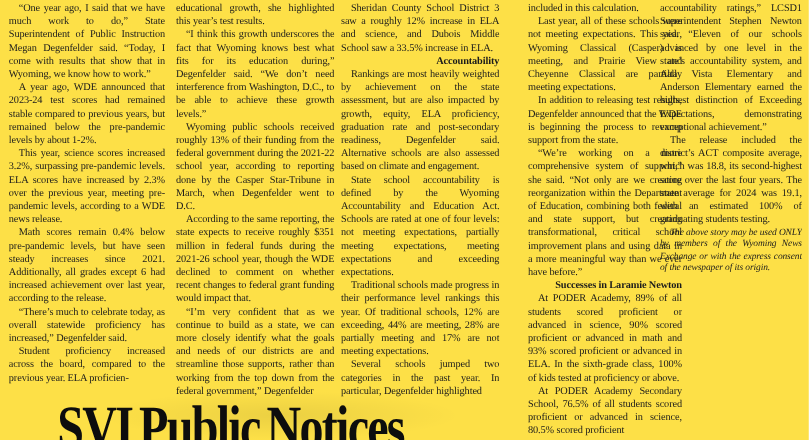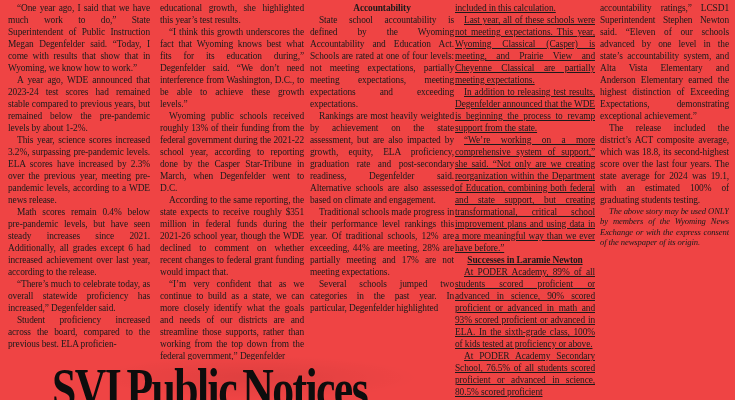--- a/index.html
+++ b/index.html
@@ -6,51 +6,51 @@
   body {
     width: 735px; height: 400px;
     background: #fefefe;
     overflow: hidden;
     font-family: "Liberation Serif", serif;
     color: #1b1b1b;
   }
   .page {
     position: relative;
     width: 735px; height: 400px;
-    background: #ef4444;
+    background: #fde047;
     overflow: hidden;
   }
   .col {
     position: absolute;
     top: 2px;
     overflow: hidden;
     font-size: 9.4px;
     line-height: 12px;
     letter-spacing: -0.1px;
     text-align: justify;
     text-justify: inter-word;
   }
   .col p { margin: 0; }
   .col p.ind { text-indent: 9px; }
   .col p.cont { text-indent: 0; }
   .subhead {
     font-weight: bold;
-    text-align: center;
+    text-align: right;
     text-indent: 0 !important;
   }
   .tagline {
     font-style: italic;
     font-size: 8.6px;
     line-height: 10.4px;
     text-indent: 9px;
   }
   #col1 { left: 8px;   width: 142px; height: 358px; }
   #col2 { left: 160px; width: 144px; height: 358px; }
   #col3 { left: 310px; width: 144px; height: 360px; }
-  #col4 { left: 455px; width: 140px; height: 398px; text-decoration: underline; }
+  #col4 { left: 480px; width: 140px; height: 398px; }
   #col5 { left: 600px; width: 129px; height: 398px; }
   .headline-smudge {
     position: absolute;
     left: 90px; top: 355px;
     width: 330px; height: 45px;
     background: radial-gradient(ellipse at center, rgba(0,0,0,0.07), rgba(0,0,0,0.0) 70%);
     pointer-events: none;
   }
   .notices-headline {
     position: absolute;
@@ -70,35 +70,36 @@
 <body>
 
 <div class="page">
 
   <div class="col" id="col1">
     <p class="ind">“One year ago, I said that we have much work to do,” State Superintendent of Public Instruction Megan Degenfelder said. “Today, I come with results that show that in Wyoming, we know how to work.”</p>
     <p class="ind">A year ago, WDE announced that 2023-24 test scores had remained stable compared to previous years, but remained below the pre-pandemic levels by about 1-2%.</p>
     <p class="ind">This year, science scores increased 3.2%, surpassing pre-pandemic levels. ELA scores have increased by 2.3% over the previous year, meeting pre-pandemic levels, according to a WDE news release.</p>
     <p class="ind">Math scores remain 0.4% below pre-pandemic levels, but have seen steady increases since 2021. Additionally, all grades except 6 had increased achievement over last year, according to the release.</p>
     <p class="ind">“There’s much to celebrate today, as overall statewide proficiency has increased,” Degenfelder said.</p>
-    <p class="ind">Student proficiency increased across the board, compared to the previous best. ELA proficien-</p>
+    <p class="ind">Student proficiency increased across the board, compared to the previous year. ELA proficien-</p>
   </div>
 
   <div class="col" id="col2">
     <p class="cont">educational growth, she highlighted this year’s test results.</p>
     <p class="ind">“I think this growth underscores the fact that Wyoming knows best what fits for its education during,” Degenfelder said. “We don’t need interference from Washington, D.C., to be able to achieve these growth levels.”</p>
     <p class="ind">Wyoming public schools received roughly 13% of their funding from the federal government during the 2021-22 school year, according to reporting done by the Casper Star-Tribune in March, when Degenfelder went to D.C.</p>
     <p class="ind">According to the same reporting, the state expects to receive roughly $351 million in federal funds during the 2021-26 school year, though the WDE declined to comment on whether recent changes to federal grant funding would impact that.</p>
     <p class="ind">“I’m very confident that as we continue to build as a state, we can more closely identify what the goals and needs of our districts are and streamline those supports, rather than working from the top down from the federal government,” Degenfelder</p>
   </div>
 
   <div class="col" id="col3">
+    <p class="ind">Sheridan County School District 3 saw a roughly 12% increase in ELA and science, and Dubois Middle School saw a 33.5% increase in ELA.</p>
     <p class="subhead">Accountability</p>
+    <p class="ind">Rankings are most heavily weighted by achievement on the state assessment, but are also impacted by growth, equity, ELA proficiency, graduation rate and post-secondary readiness, Degenfelder said. Alternative schools are also assessed based on climate and engagement.</p>
     <p class="ind">State school accountability is defined by the Wyoming Accountability and Education Act. Schools are rated at one of four levels: not meeting expectations, partially meeting expectations, meeting expectations and exceeding expectations.</p>
-    <p class="ind">Rankings are most heavily weighted by achievement on the state assessment, but are also impacted by growth, equity, ELA proficiency, graduation rate and post-secondary readiness, Degenfelder said. Alternative schools are also assessed based on climate and engagement.</p>
     <p class="ind">Traditional schools made progress in their performance level rankings this year. Of traditional schools, 12% are exceeding, 44% are meeting, 28% are partially meeting and 17% are not meeting expectations.</p>
     <p class="ind">Several schools jumped two categories in the past year. In particular, Degenfelder highlighted</p>
   </div>
 
   <div class="col" id="col4">
     <p class="cont">included in this calculation.</p>
     <p class="ind">Last year, all of these schools were not meeting expectations. This year, Wyoming Classical (Casper) is meeting, and Prairie View and Cheyenne Classical are partially meeting expectations.</p>
     <p class="ind">In addition to releasing test results, Degenfelder announced that the WDE is beginning the process to revamp support from the state.</p>
     <p class="ind">“We’re working on a more comprehensive system of support,” she said. “Not only are we creating reorganization within the Department of Education, combining both federal and state support, but creating transformational, critical school improvement plans and using data in a more meaningful way than we ever have before.”</p>
     <p class="subhead">Successes in Laramie Newton</p>

